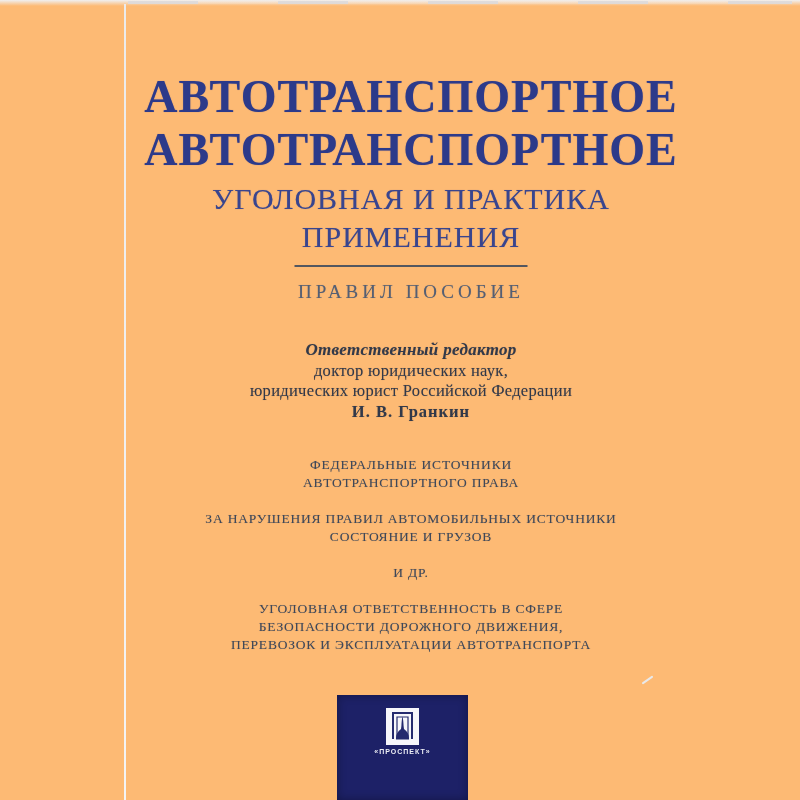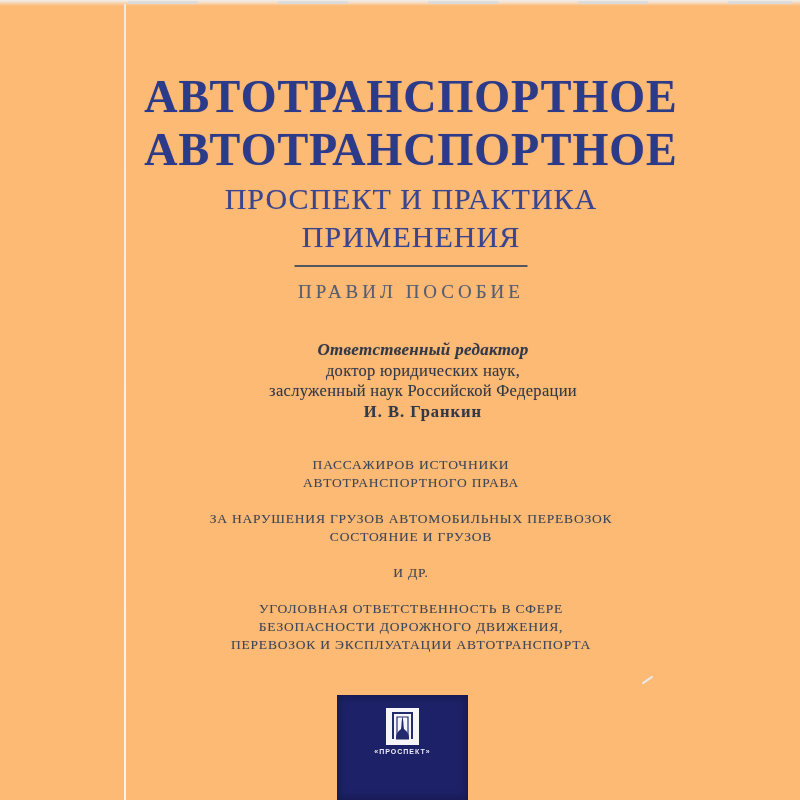--- a/index.html
+++ b/index.html
@@ -55,21 +55,20 @@
     position: absolute; top:281px; width:100%;
     font-size: 19px; letter-spacing: 4px;
     color: var(--c-edition, #555f73);
     text-shadow: 0 0 1px rgba(85,95,115,0.35);
   }
   .editor {
     position: absolute; top:340px; width:100%;
     font-size: 16.5px; line-height: 20.5px;
     color: var(--c-editor, #323949); letter-spacing: 0.3px;
     text-shadow: 0 0 1px rgba(50,57,73,0.3);
-    margin-left: 12px;
   }
   .editor .role { font-weight: bold; font-style: italic; font-size: 17px; }
   .editor .name { font-weight: bold; letter-spacing: 1px; }
 
   .topics {
     position: absolute; top:456px; width:100%;
     font-size: 13.5px; line-height: 18px;
     color: var(--c-topics, #3f4859); letter-spacing: 0.8px;
     text-shadow: 0 0 1px rgba(63,72,89,0.3);
   }
@@ -103,42 +102,42 @@
   <div class="scan-artifact"></div>
 
   <div class="cover-content">
 
     <div class="title">
       <div>АВТОТРАНСПОРТНОЕ</div>
       <div>АВТОТРАНСПОРТНОЕ</div>
     </div>
 
     <div class="subtitle">
-      <div>ПРОСПЕКТ И ПРАКТИКА</div>
+      <div>УГОЛОВНАЯ И ПРАКТИКА</div>
       <div>ПРИМЕНЕНИЯ</div>
     </div>
 
     <div class="divider"></div>
 
     <div class="edition">ПРАВИЛ ПОСОБИЕ</div>
 
     <div class="editor">
       <div class="role">Ответственный редактор</div>
       <div>доктор юридических наук,</div>
-      <div>заслуженный наук Российской Федерации</div>
+      <div>юридических юрист Российской Федерации</div>
       <div class="name">И. В. Гранкин</div>
     </div>
 
     <div class="topics">
         <div class="topic-group">
-          <div class="topic-line">ПАССАЖИРОВ ИСТОЧНИКИ</div>
+          <div class="topic-line">ФЕДЕРАЛЬНЫЕ ИСТОЧНИКИ</div>
           <div class="topic-line">АВТОТРАНСПОРТНОГО ПРАВА</div>
         </div>
         <div class="topic-group">
-          <div class="topic-line">ЗА НАРУШЕНИЯ ГРУЗОВ АВТОМОБИЛЬНЫХ ПЕРЕВОЗОК</div>
+          <div class="topic-line">ЗА НАРУШЕНИЯ ПРАВИЛ АВТОМОБИЛЬНЫХ ИСТОЧНИКИ</div>
           <div class="topic-line">СОСТОЯНИЕ И ГРУЗОВ</div>
         </div>
         <div class="topic-group">
           <div class="topic-line">И ДР.</div>
         </div>
         <div class="topic-group">
           <div class="topic-line">УГОЛОВНАЯ ОТВЕТСТВЕННОСТЬ В СФЕРЕ</div>
           <div class="topic-line">БЕЗОПАСНОСТИ ДОРОЖНОГО ДВИЖЕНИЯ,</div>
           <div class="topic-line">ПЕРЕВОЗОК И ЭКСПЛУАТАЦИИ АВТОТРАНСПОРТА</div>
         </div>

